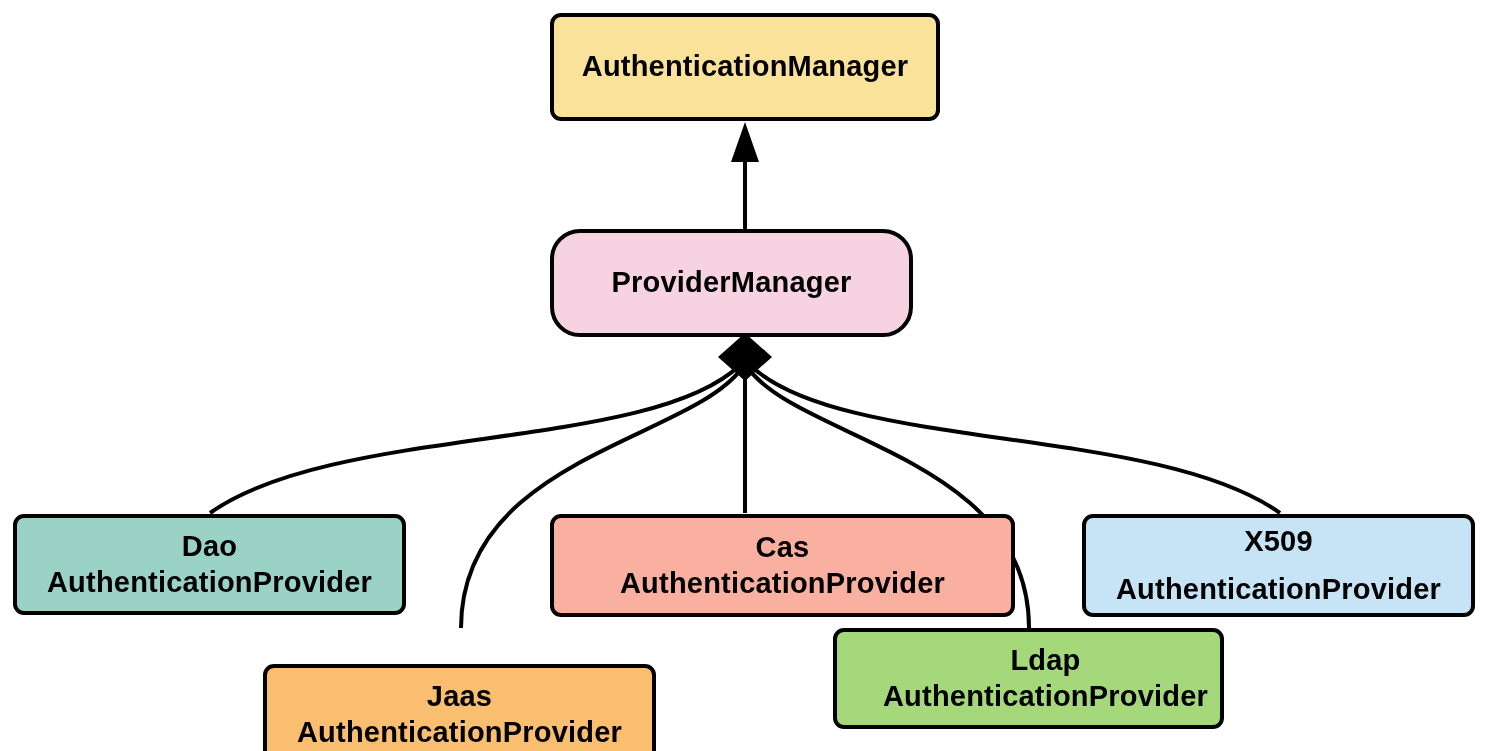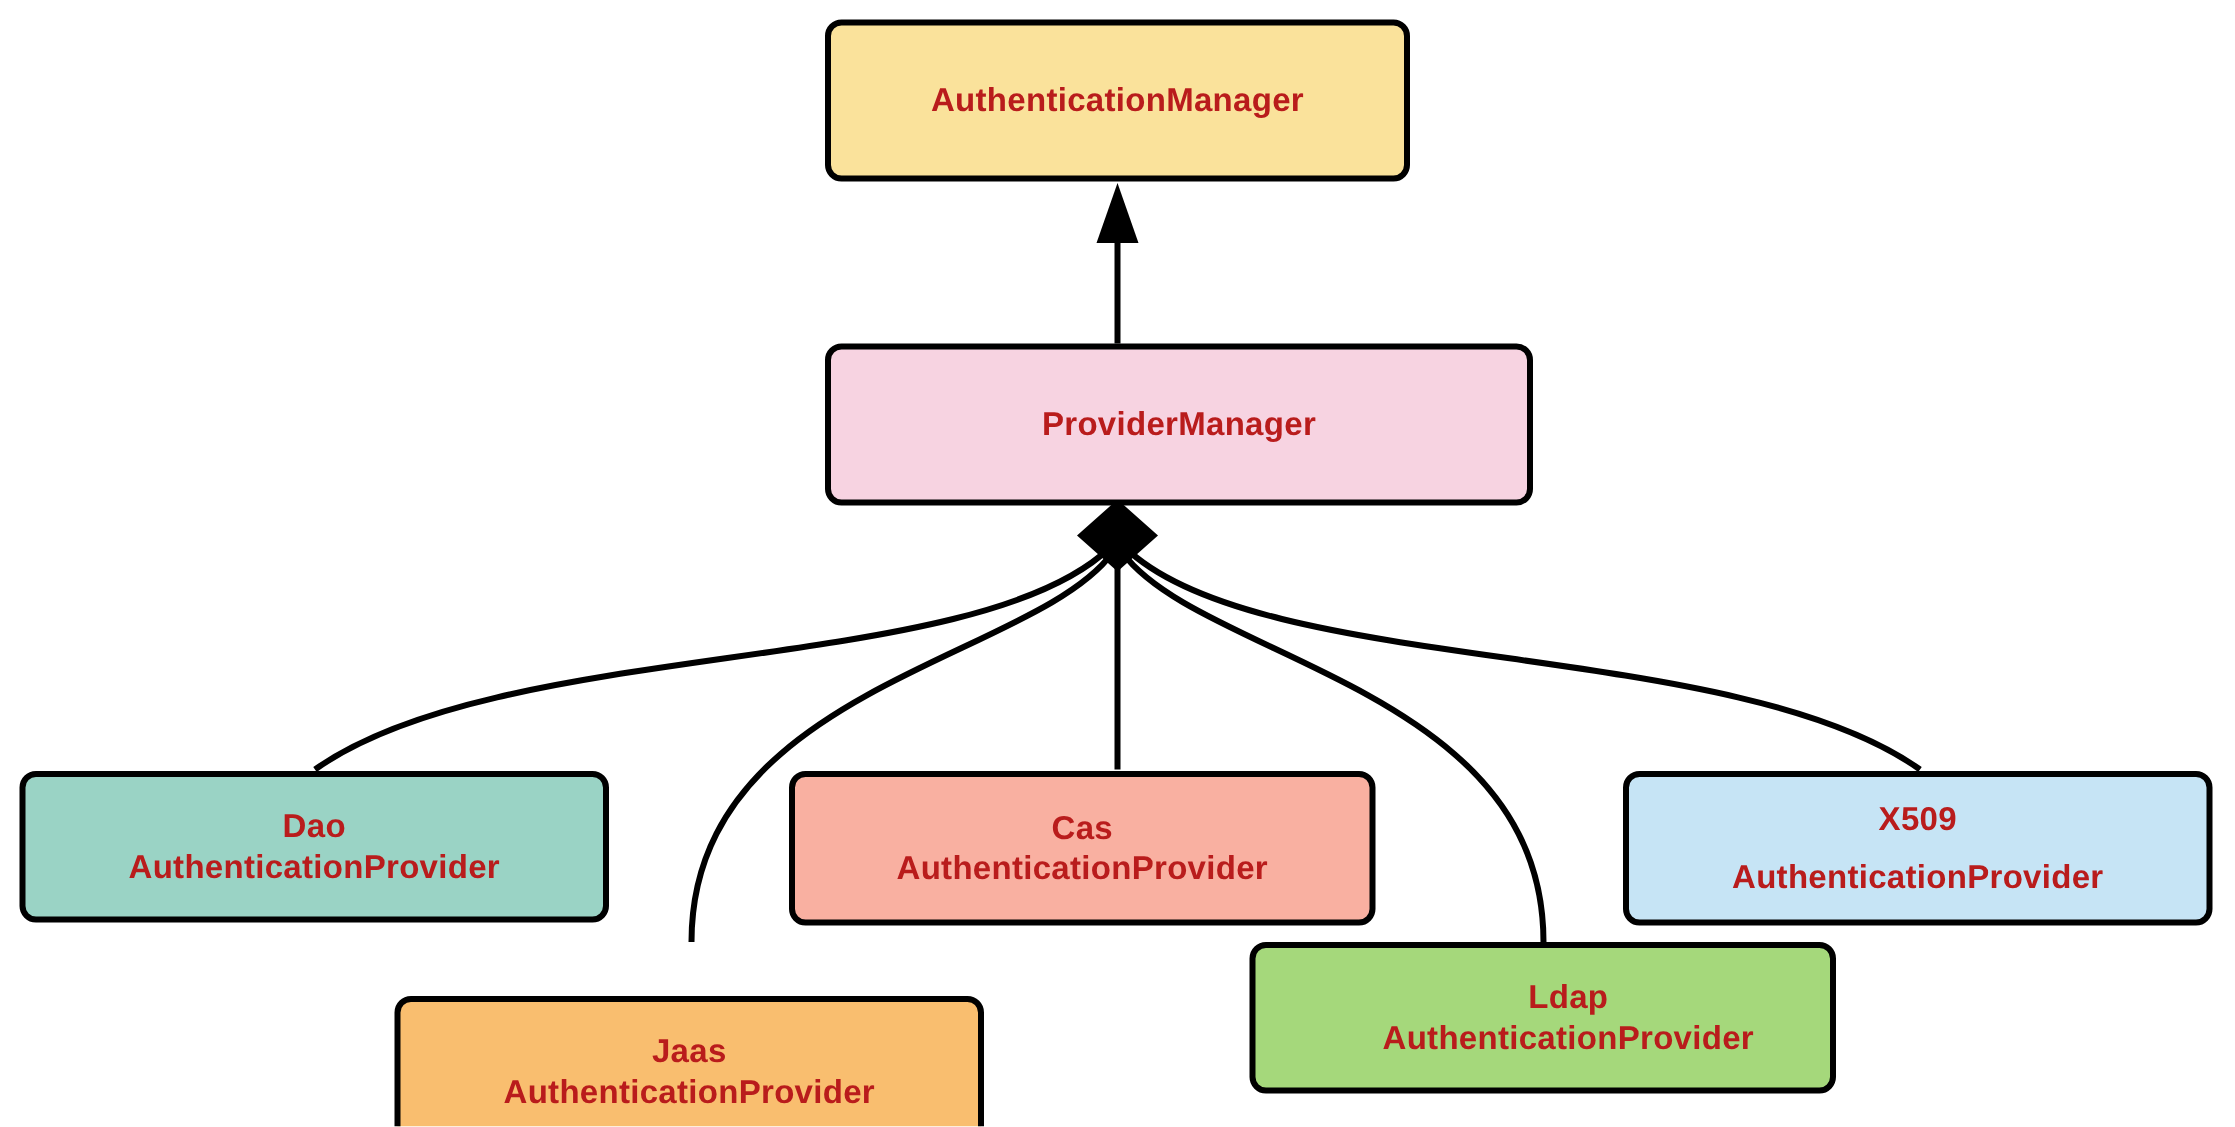--- a/index.html
+++ b/index.html
@@ -22,32 +22,32 @@
     z-index: 2;
     box-sizing: border-box;
     border: 4px solid #000000;
     border-radius: 11px;
     display: flex;
     flex-direction: column;
     align-items: center;
     justify-content: center;
     text-align: center;
     font-weight: 700;
-    font-size: 22px;
+    font-size: 29px;
     line-height: 1.22;
-    color: #b91c1c;
+    color: #000000;
     letter-spacing: 0.2px;
   }
   .node span { display: block; white-space: nowrap; }
   
   .node-authmgr  { left: 550px; top: 13px;  width: 390px; height: 108px; }
-  .node-provmgr  { left: 550px; top: 229px; width: 472px; height: 108px; }
+  .node-provmgr  { left: 550px; top: 229px; width: 363px; height: 108px; border-radius: 30px; }
   .node-dao      { left: 13px;  top: 514px; width: 393px; height: 101px; }
   .node-jaas     { left: 263px; top: 628px; width: 393px; height: 101px; }
-  .node-cas      { left: 526px; top: 514px; width: 391px; height: 103px; }
+  .node-cas      { left: 550px; top: 514px; width: 465px; height: 103px; }
   .node-ldap     { left: 833px; top: 628px; width: 391px; height: 101px; padding-left: 34px; }
   .node-x509     { left: 1082px;top: 514px; width: 393px; height: 103px; }
 </style>
 </head>
 <body>
 
 <div class="canvas" style="background-color: rgb(255, 255, 255);">
 
   <svg class="edges-layer" viewBox="0 0 1490 751" xmlns="http://www.w3.org/2000/svg">
     <g fill="none" stroke-width="4" stroke="#000000">

